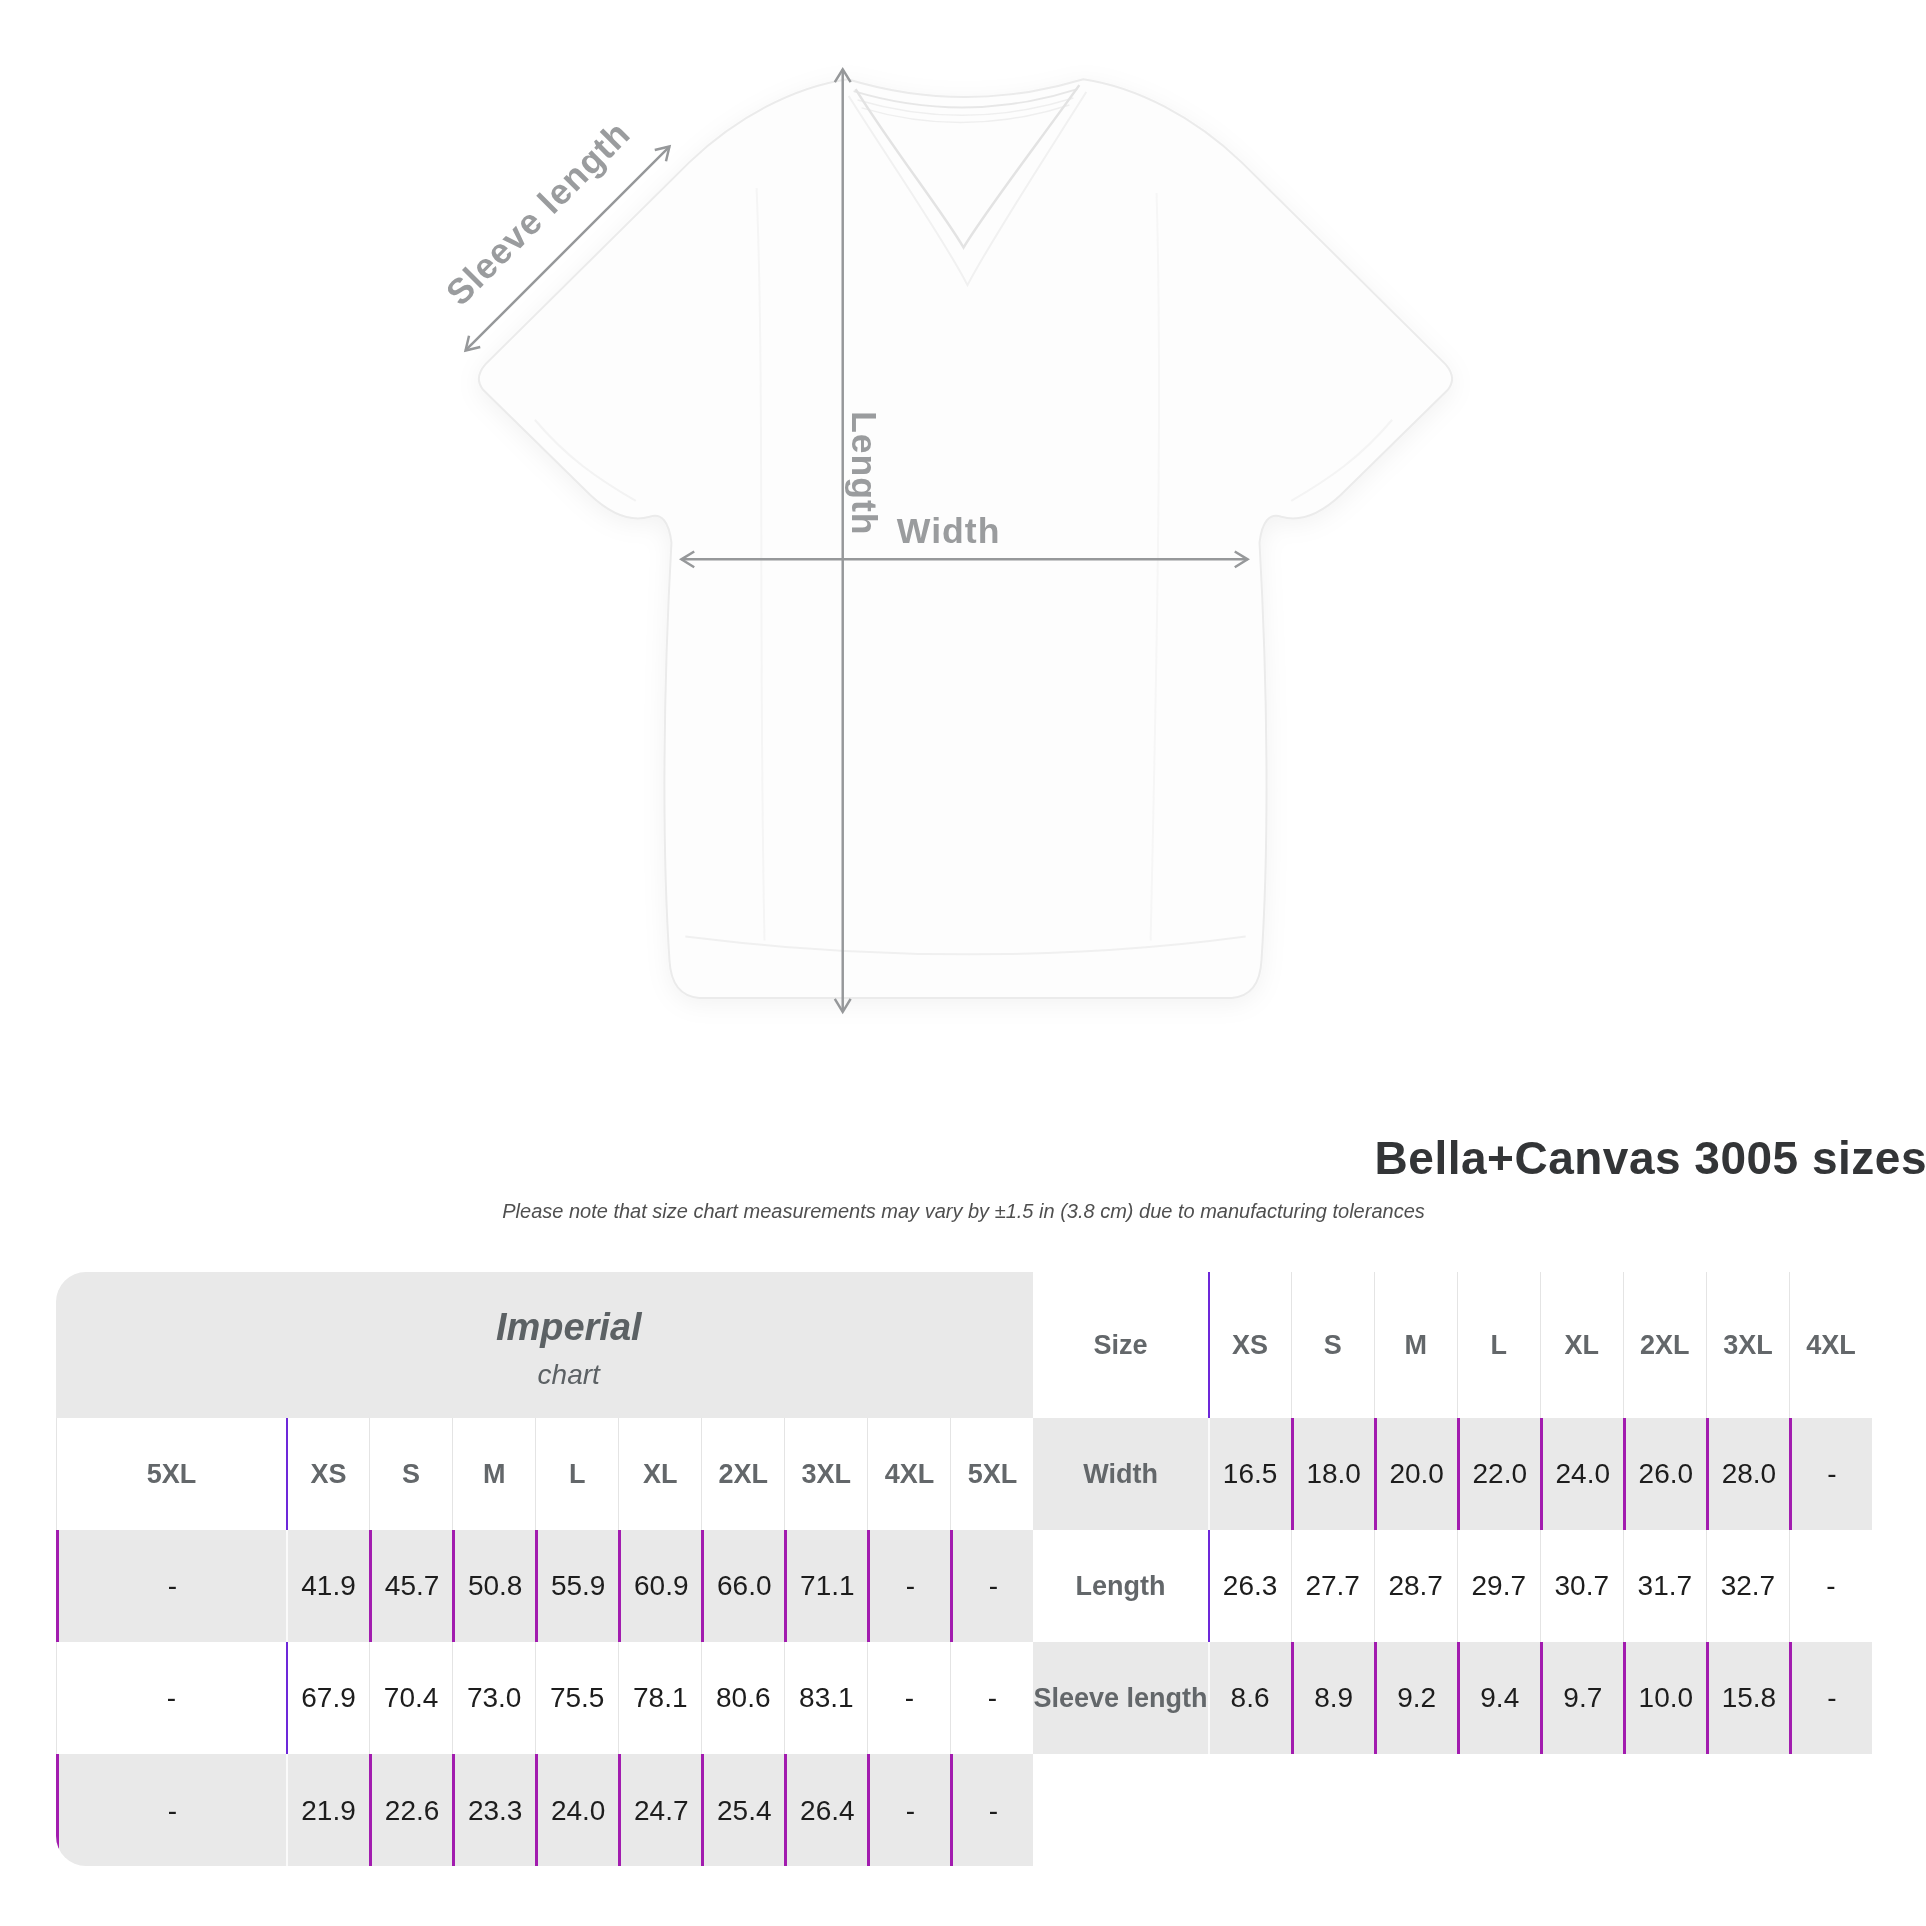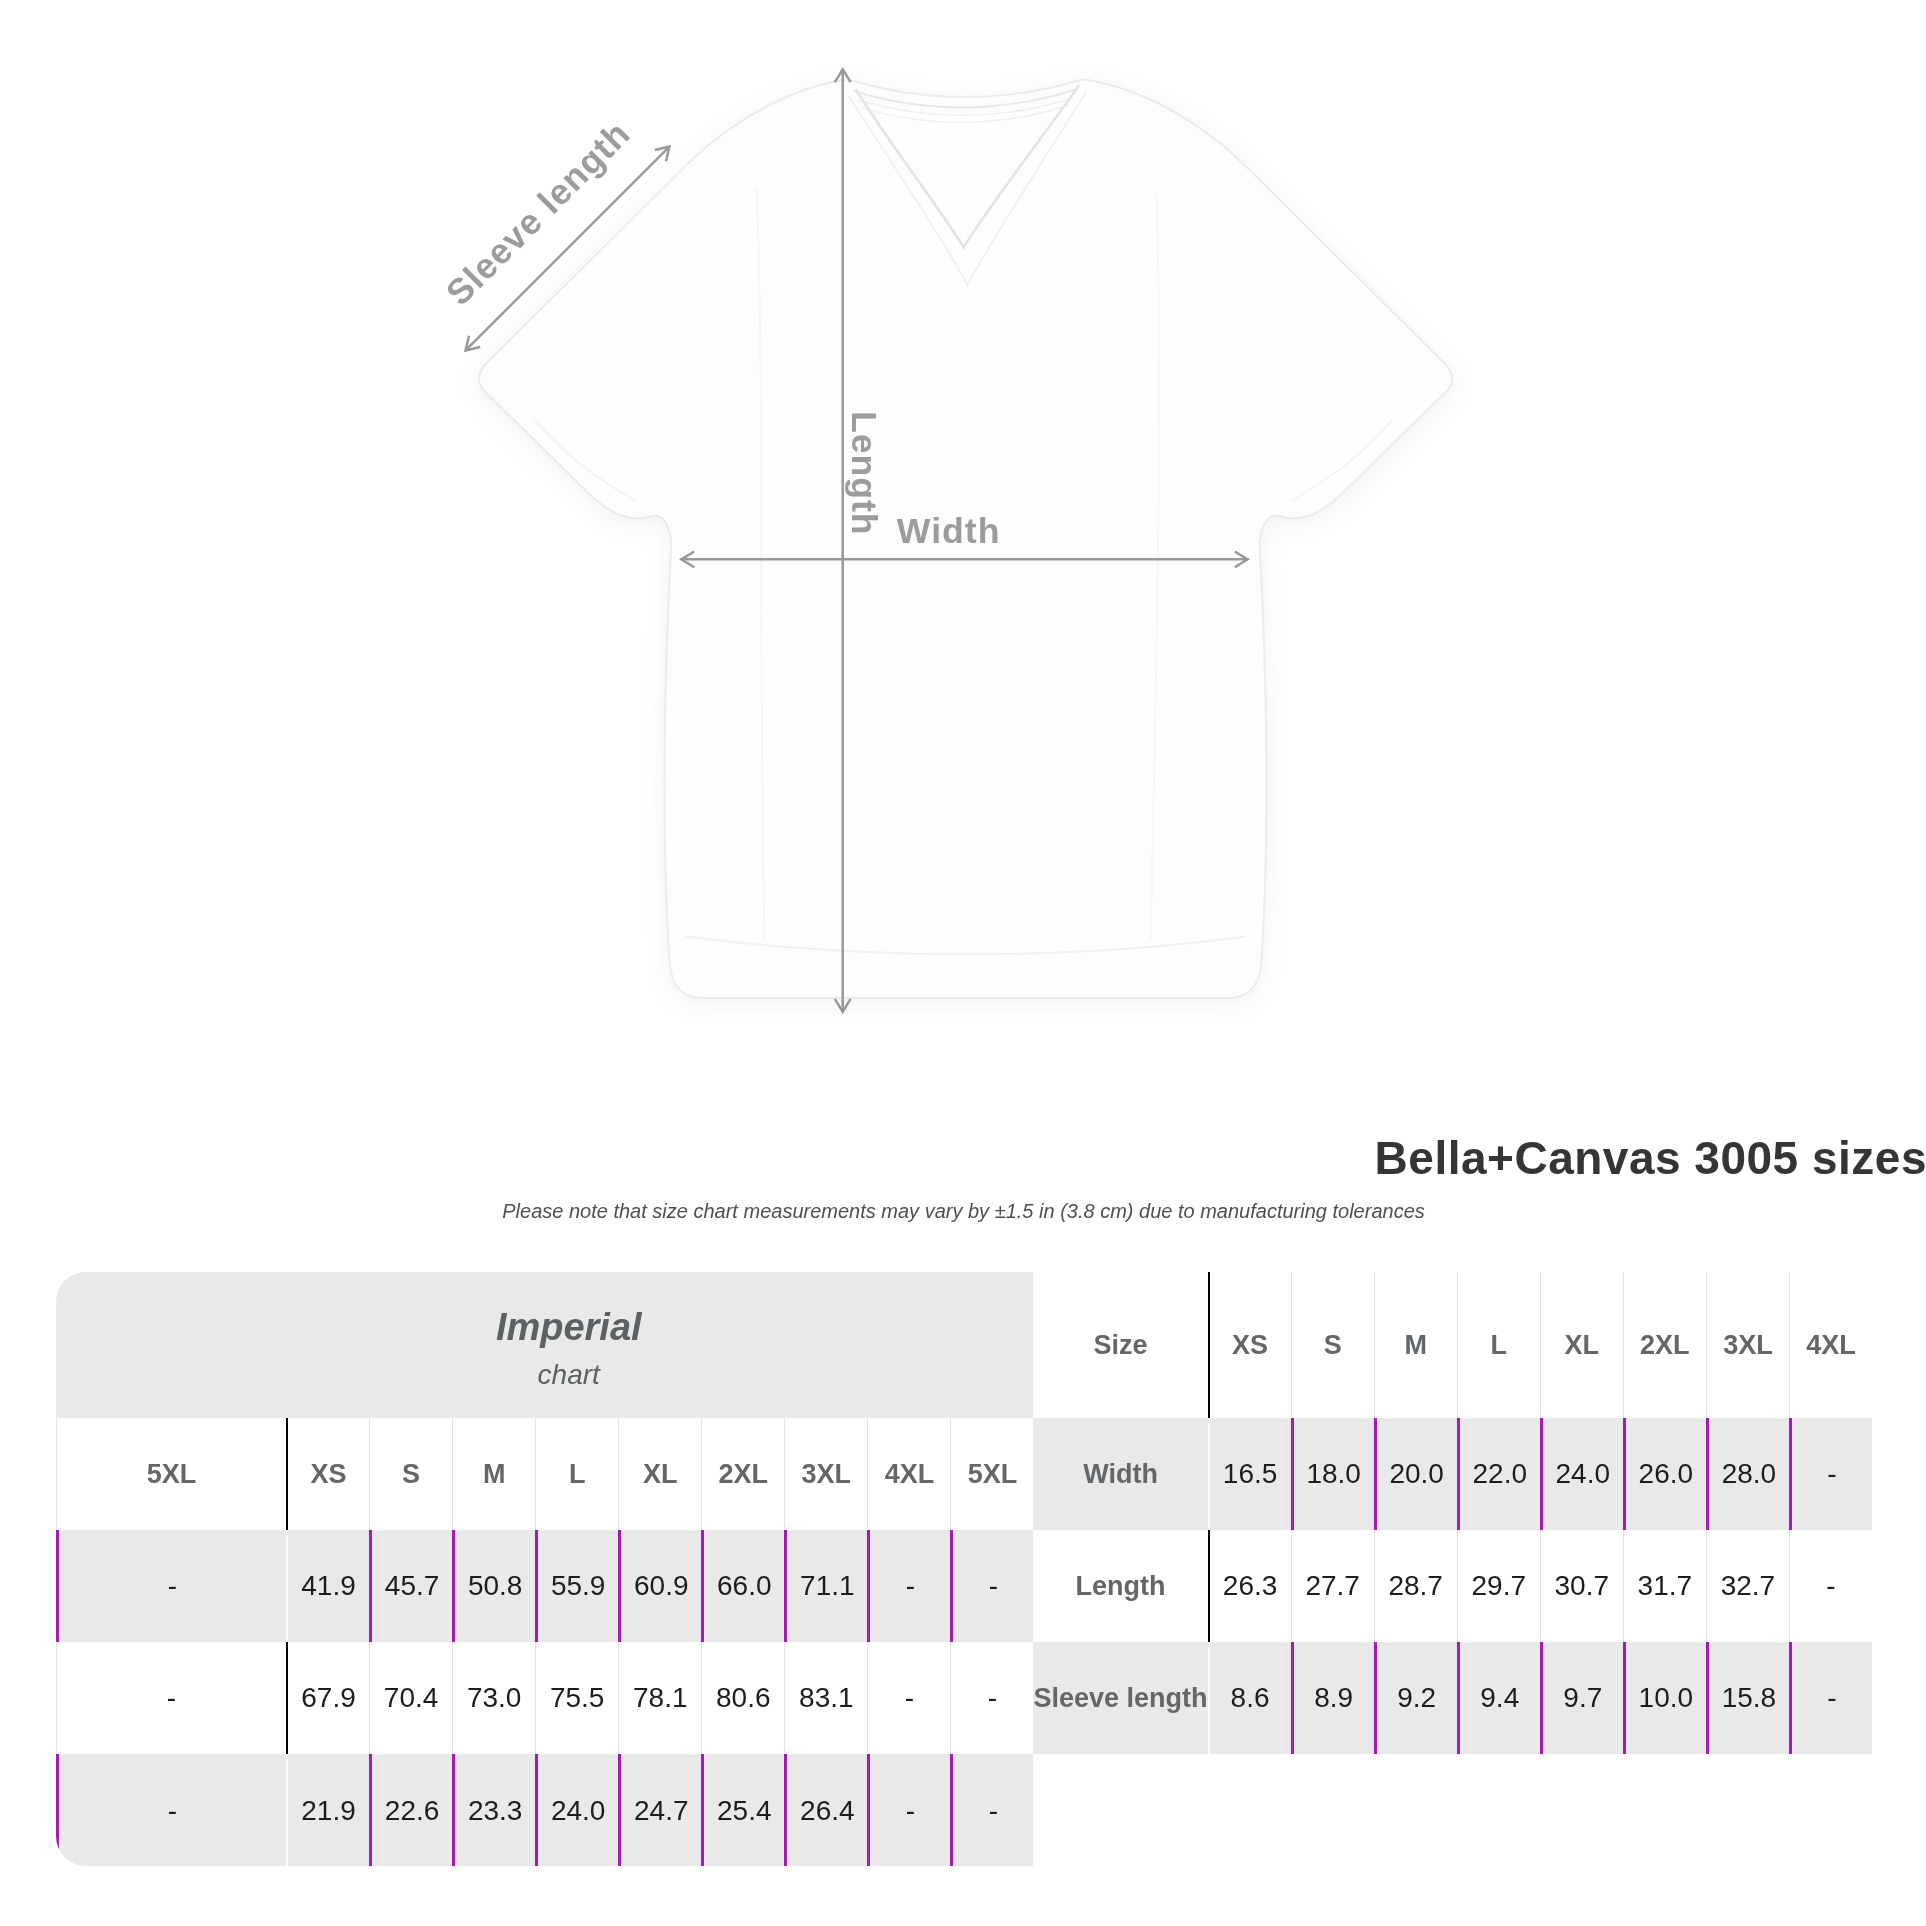--- a/index.html
+++ b/index.html
@@ -20,21 +20,21 @@
               border-radius:30px;overflow:hidden;display:grid;
               grid-template-columns:230px repeat(18,1fr);
               grid-template-rows:146px 112px 112px 112px 113px;}
   .c{display:flex;align-items:center;justify-content:center;
      font-size:28px;color:#1d1d1d;white-space:nowrap;}
   .hdr{font-weight:700;color:#63676a;font-size:27px;}
   .g{background:#e9e9e9;}
   .w{background:#ffffff;}
   .w.bl{border-left:1px solid #e4e4e4;}
   .g.bl{border-left:3px solid #a21caf;}
-  .w.bs{border-left:2px solid #000000;}
+  .w.bs{border-left:2px solid #6d28d9;}
   .g.bs{border-left:2px solid #fafafa;}
   .band{flex-direction:column;gap:10px;padding-top:6px;padding-left:48px;}
   .band .uname{font-size:38px;font-weight:700;font-style:italic;color:#5c6164;}
   .band .uunit{font-size:28px;font-style:italic;color:#5c6164;}
 </style>
 </head>
 <body>
 
 <div class="page">
 

